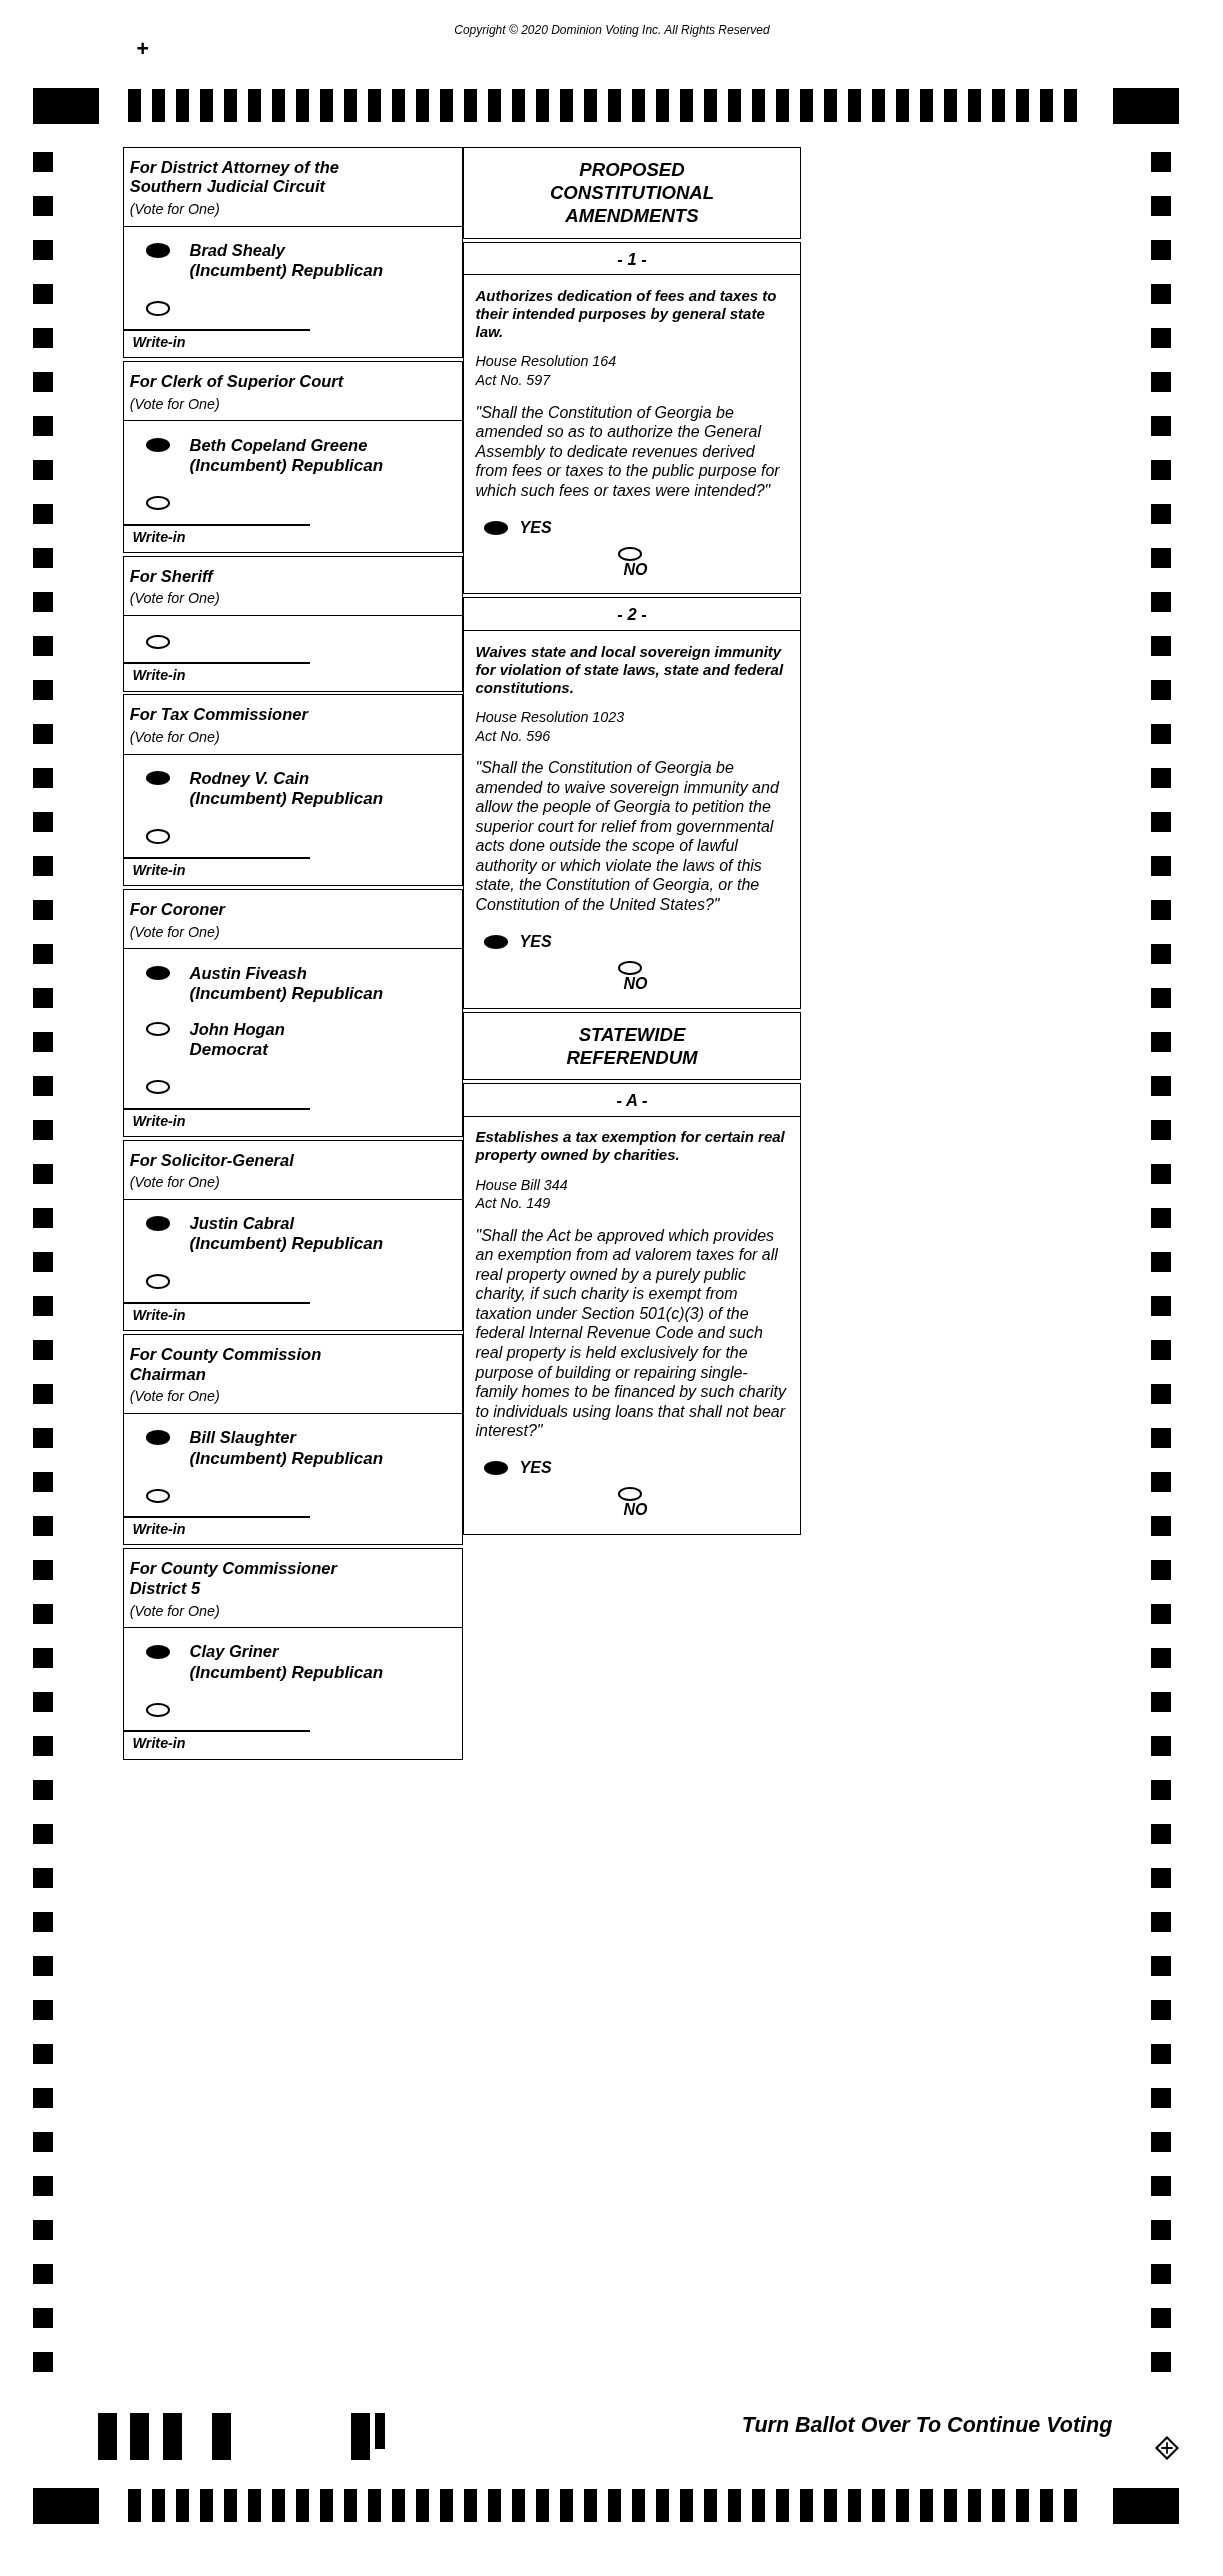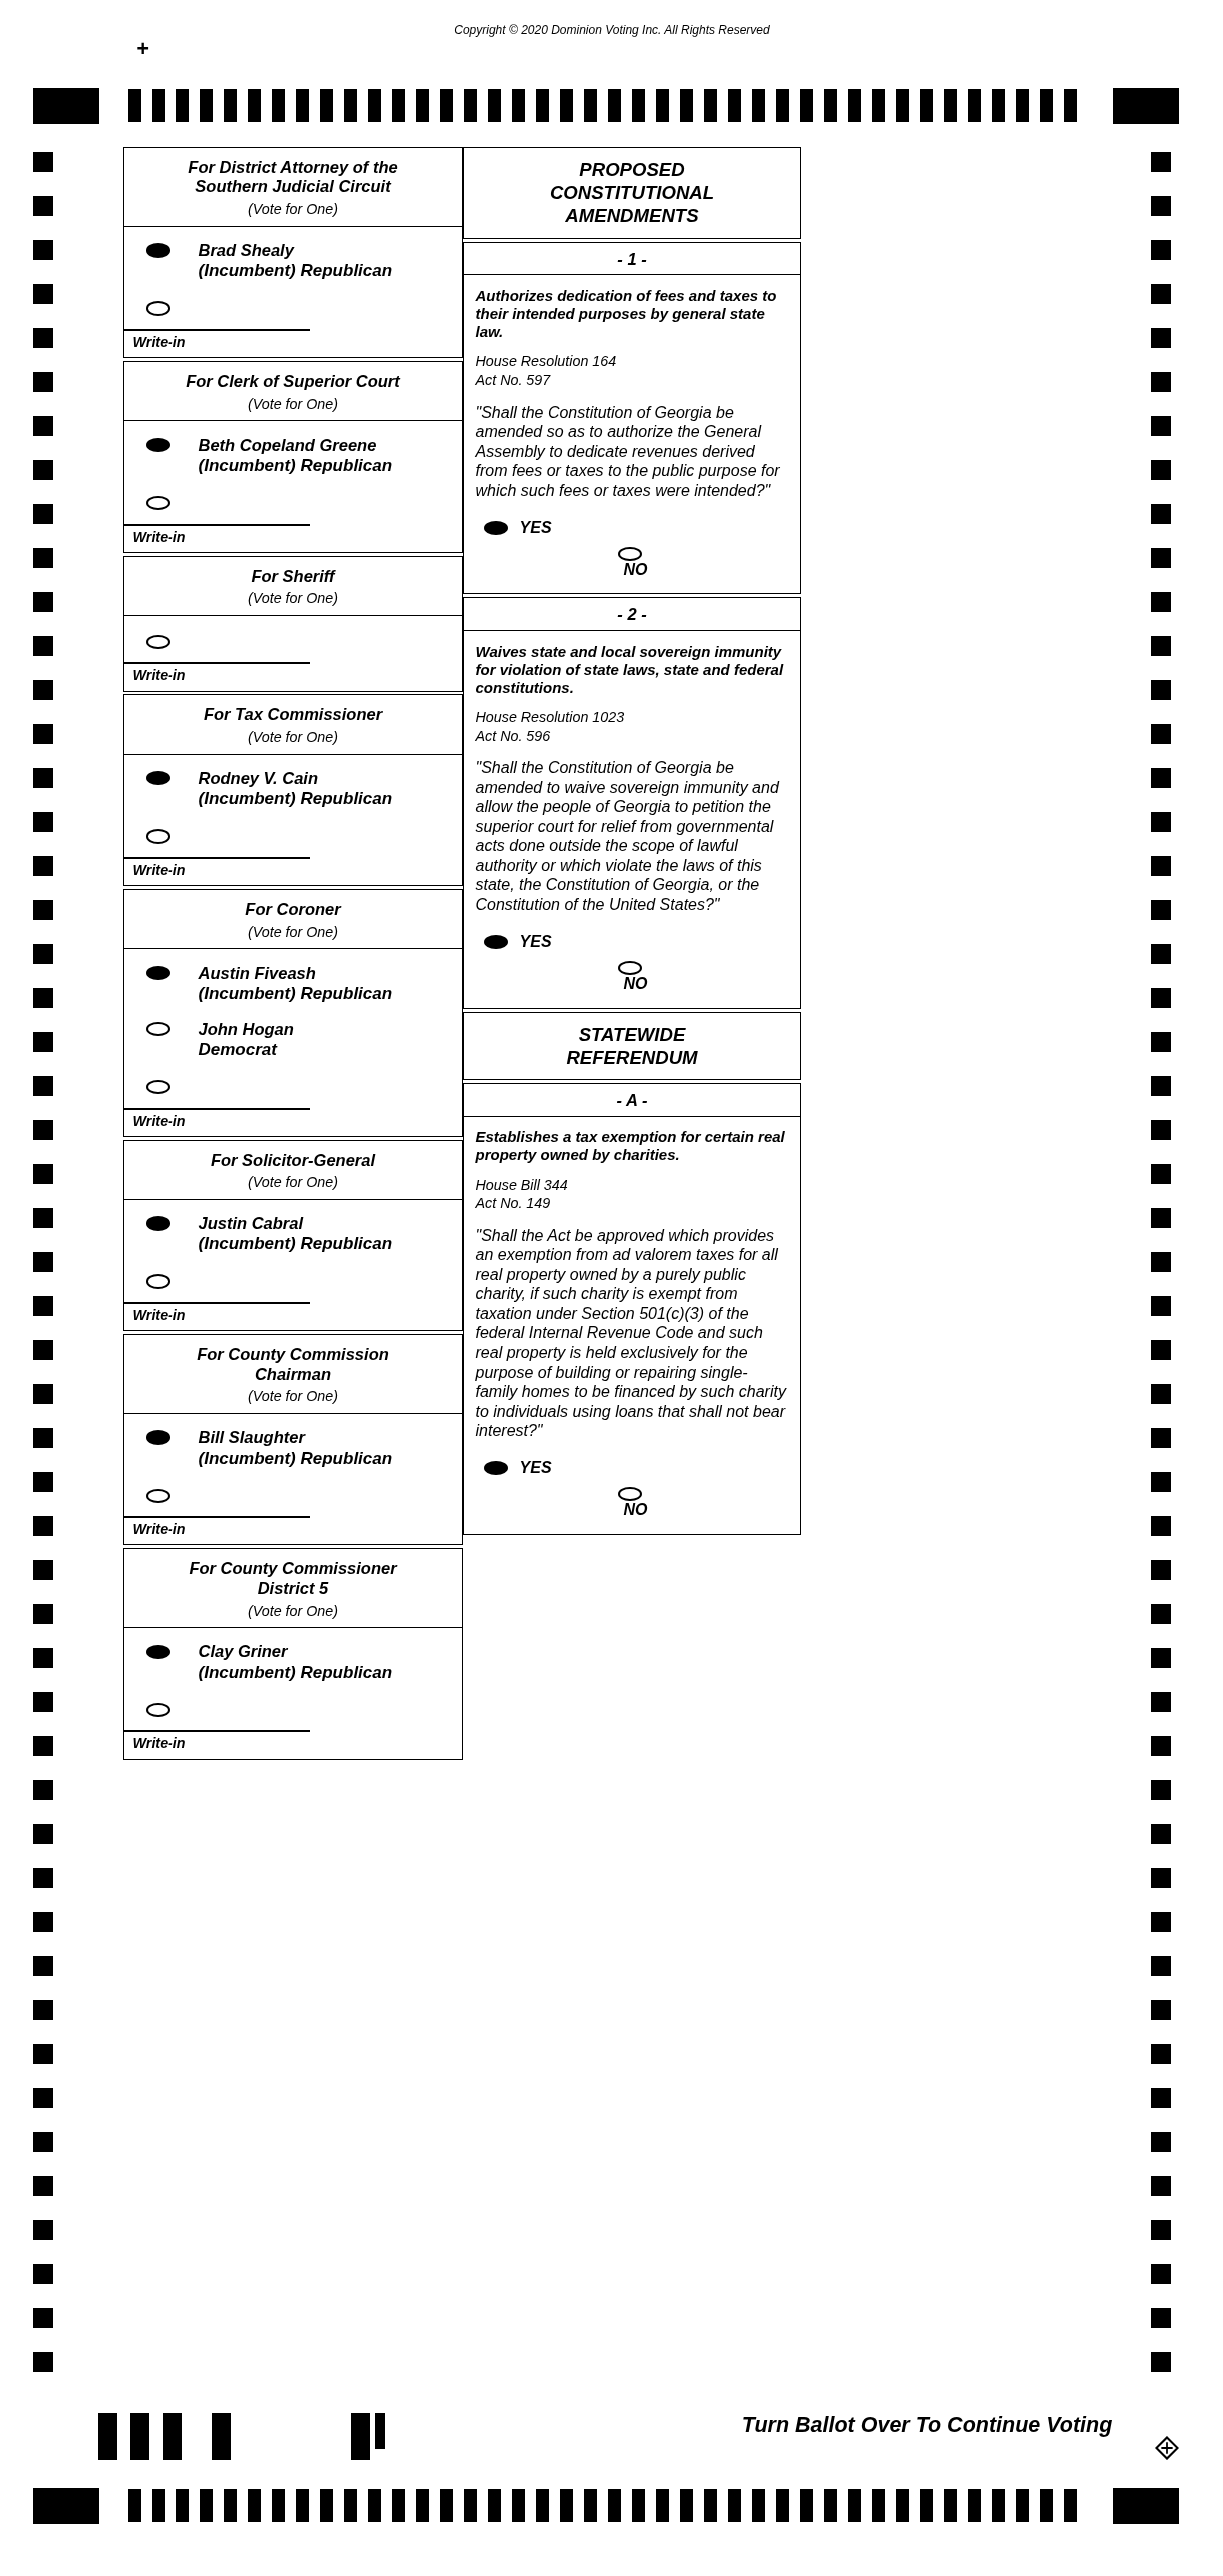--- a/index.html
+++ b/index.html
@@ -23,30 +23,30 @@
     background:repeating-linear-gradient(to bottom, #000 0 20px, transparent 20px 44px); }
   .timing-col.left { left:33px; }
   .timing-col.right { left:1151px; }
 
   
   .ballot { position:absolute; left:123px; top:147px; width:678px; display:flex; align-items:flex-start; }
   .col-left { width:340px; }
   .col-right { width:338px; margin-left:0; }
 
   .contest, .box { border:1.4px solid #000; margin-bottom:2.9px; background:#fff; }
-  .c-head { text-align:center; padding:10px 5.7px 8.6px; border-bottom:1.4px solid #000; }
+  .c-head { padding:10px 5.7px 8.6px; border-bottom:1.4px solid #000; }
   .c-title { font-weight:bold; font-size:16.5px; line-height:1.18; white-space:pre-line; }
   .c-inst { font-size:14.3px; margin-top:4.3px; }
   .c-body { padding-top:4.3px; }
   .cand { display:flex; align-items:flex-start; padding:10px 5.7px 5.7px 21.5px; }
   .oval { width:24px; height:14.3px; border:2.1px solid #000; border-radius:50%; display:inline-block;
     flex:0 0 auto; background:#fff; }
   .oval.filled { background:#000; }
   .cand .oval { margin-top:2.1px; }
-  .cand-text { margin-left:29px; }
+  .cand-text { margin-left:20px; }
   .cand-name { font-weight:bold; font-size:16.5px; line-height:1.1; }
   .cand-detail { font-weight:bold; font-size:17px; margin-top:2.1px; }
   .empty-row { padding:14.3px 5.7px 7.2px 21.5px; }
   .writein { margin-top:4.3px; }
   .writein-line { border-top:2.1px solid #000; width:55%; }
   .writein-label { font-weight:bold; font-size:14.3px; padding:2.9px 0 7.2px 8.6px; }
 
   .col-header { text-align:center; font-weight:bold; font-size:18.6px; line-height:1.25;
     padding:10px 7.2px; white-space:pre-line; }
   .m-num { text-align:center; font-weight:bold; font-size:16.5px; padding:7.2px 0 5.7px; border-bottom:1.4px solid #000; }

